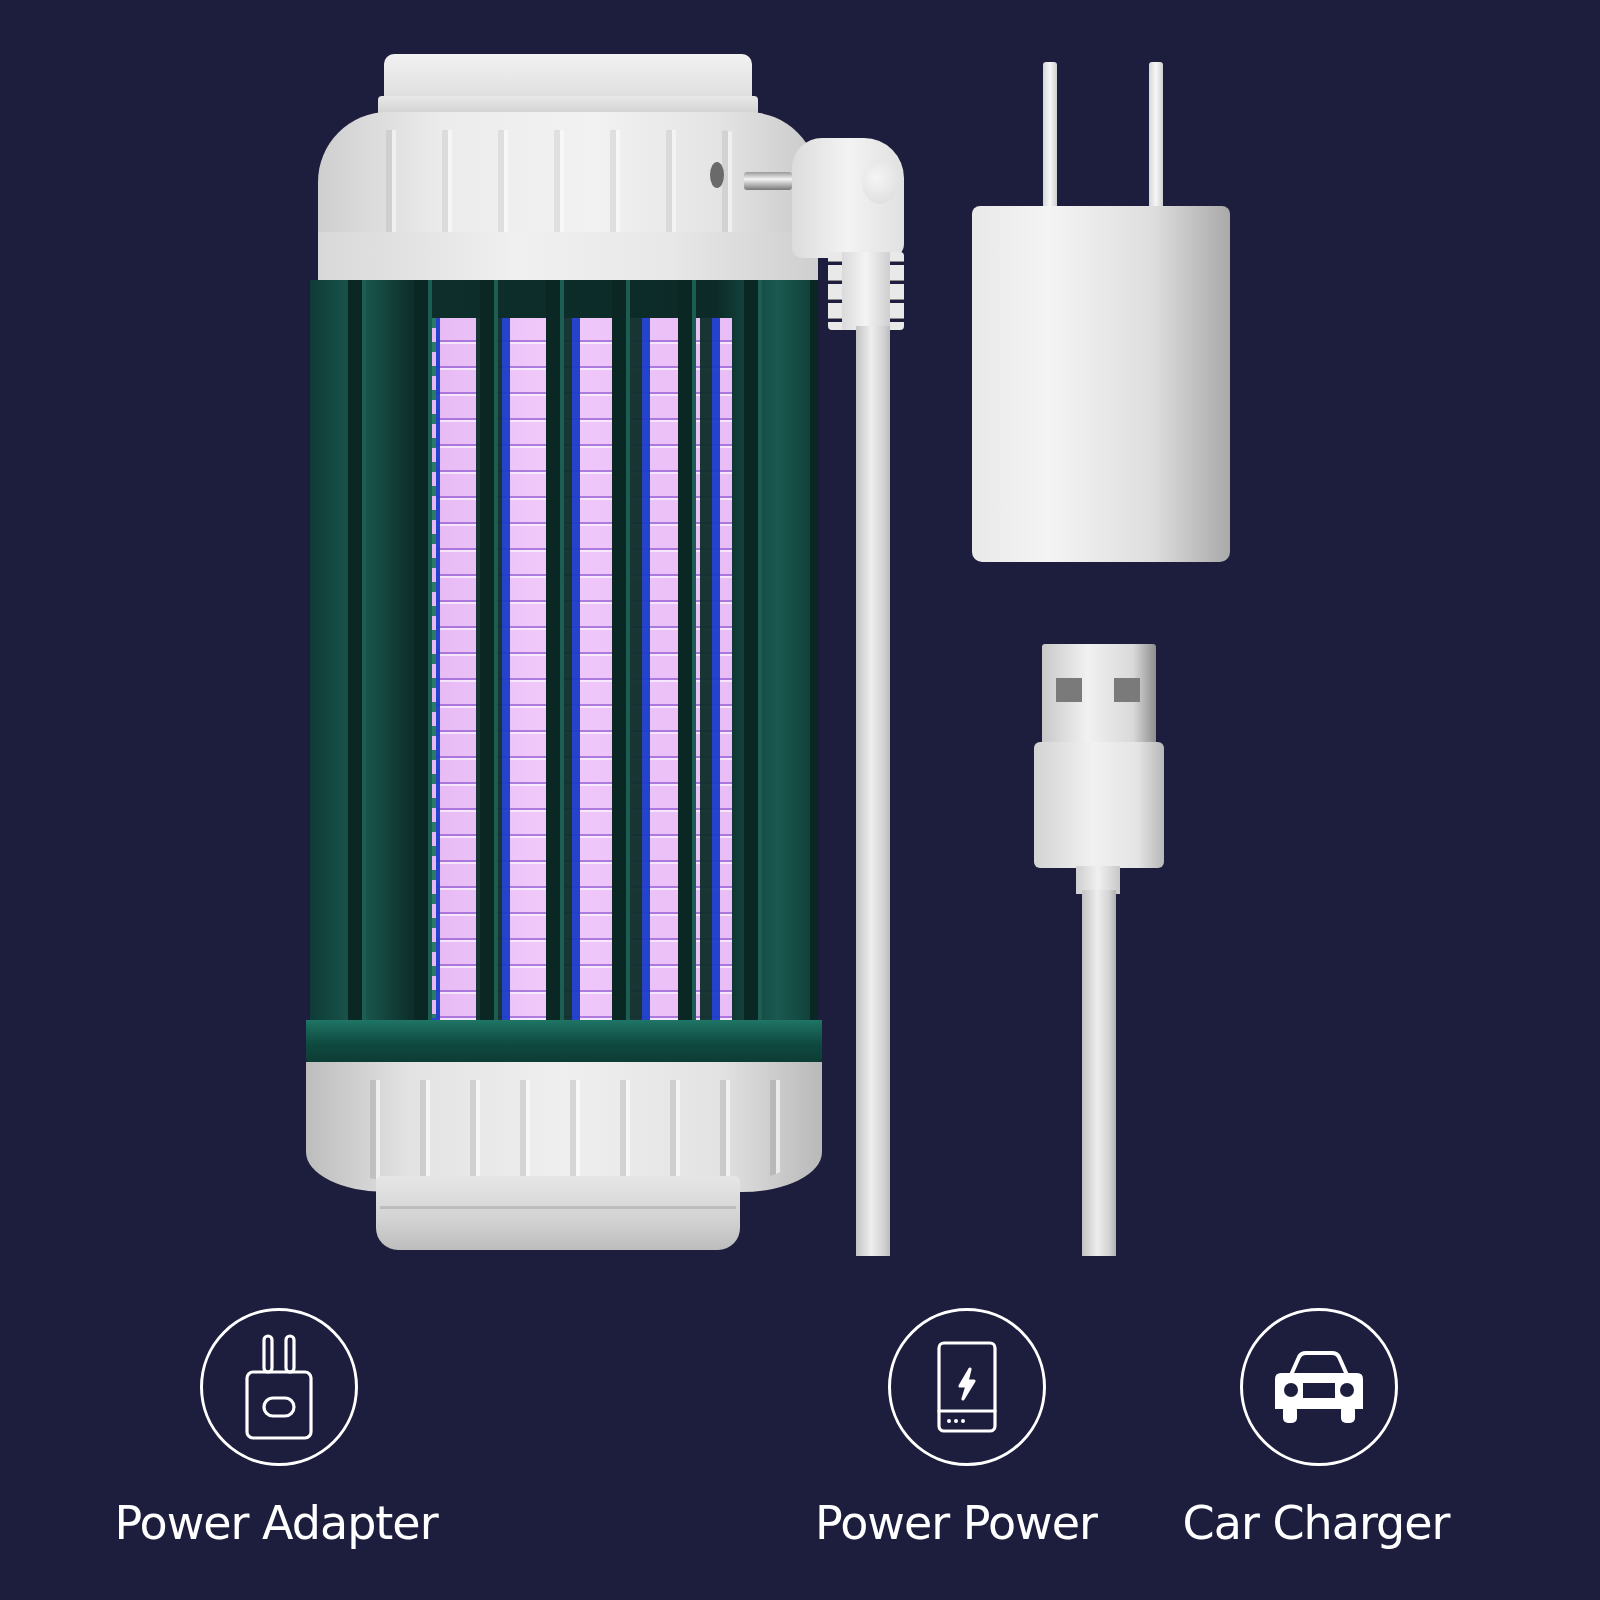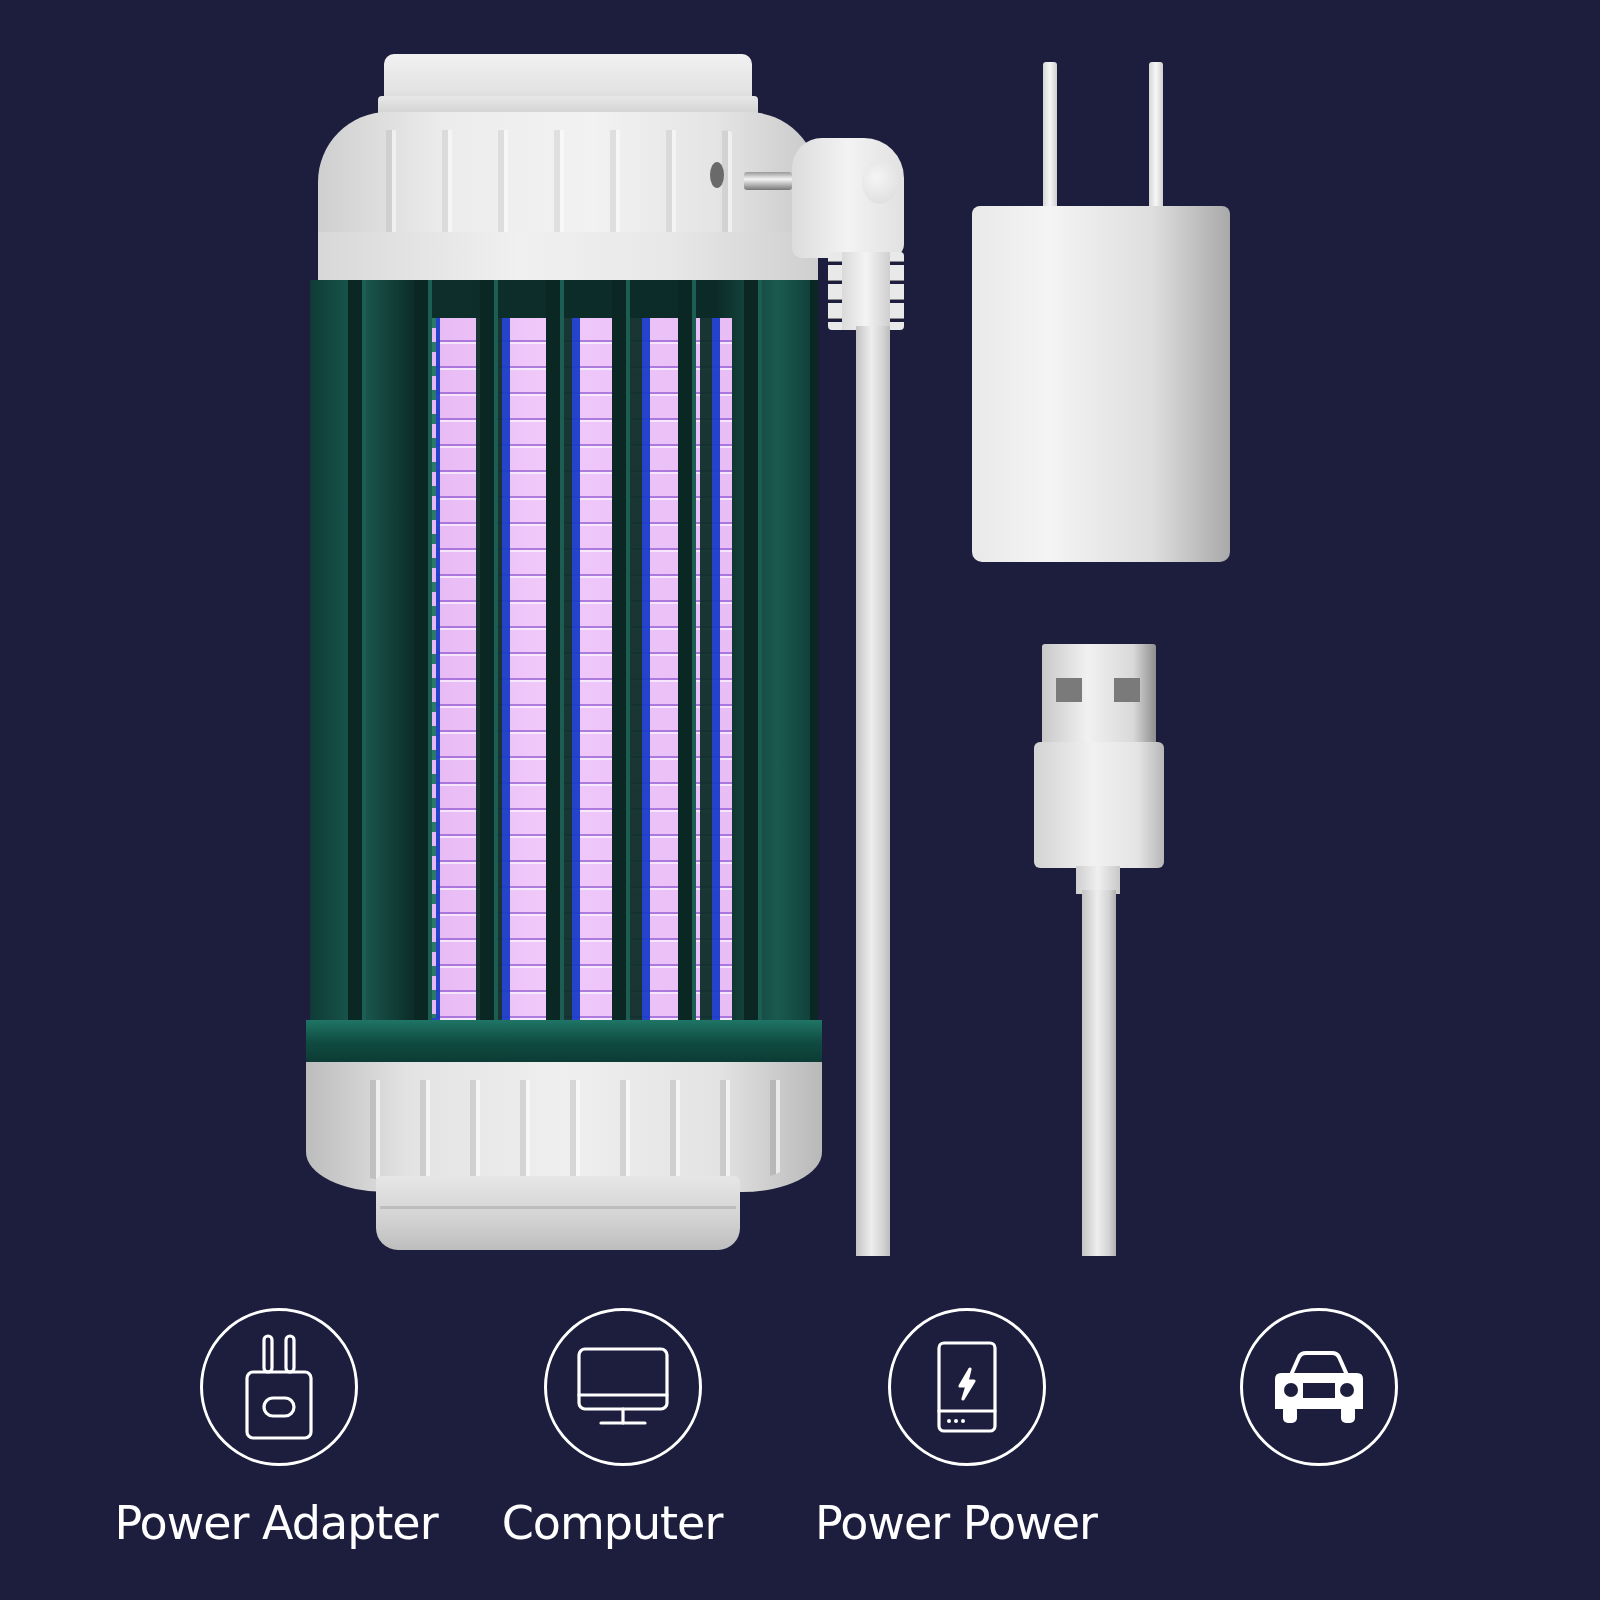--- a/index.html
+++ b/index.html
@@ -241,31 +241,20 @@
       <svg width="80" height="110" viewBox="0 0 80 110" fill="none" stroke="#ffffff" stroke-width="3.2" stroke-linecap="round" stroke-linejoin="round">
         <rect x="25" y="4" width="8" height="36" rx="4"></rect>
         <rect x="47" y="4" width="8" height="36" rx="4"></rect>
         <rect x="8" y="40" width="64" height="66" rx="6"></rect>
         <rect x="25" y="66" width="30" height="18" rx="9"></rect>
       </svg>
     </div>
     <div class="label">Power Adapter</div>
   </div>
 
-  <div class="option opt-2">
-    <div class="ring">
-      <svg width="96" height="84" viewBox="0 0 96 84" fill="none" stroke="#ffffff" stroke-width="3.2" stroke-linecap="round" stroke-linejoin="round">
-        <rect x="4" y="4" width="88" height="60" rx="6"></rect>
-        <line x1="4" y1="50" x2="92" y2="50"></line>
-        <line x1="48" y1="64" x2="48" y2="78"></line>
-        <line x1="26" y1="78" x2="70" y2="78"></line>
-      </svg>
-    </div>
-    <div class="label">Computer</div>
-  </div>
 
   <div class="option opt-3">
     <div class="ring">
       <svg width="64" height="96" viewBox="0 0 64 96" fill="none" stroke="#ffffff" stroke-width="3.2" stroke-linecap="round" stroke-linejoin="round">
         <rect x="4" y="4" width="56" height="88" rx="5"></rect>
         <line x1="4" y1="72" x2="60" y2="72"></line>
         <path d="M35 30 L25 47 L32 47 L28 60 L39 42 L32 42 Z" fill="#ffffff"></path>
         <circle cx="14" cy="82" r="2" fill="#ffffff" stroke="none"></circle>
         <circle cx="21" cy="82" r="2" fill="#ffffff" stroke="none"></circle>
         <circle cx="28" cy="82" r="2" fill="#ffffff" stroke="none"></circle>
@@ -279,15 +268,16 @@
       <svg width="100" height="76" viewBox="0 0 100 76" fill="none">
         <path d="M22 26 L30 8 Q32 4 37 4 L63 4 Q68 4 70 8 L78 26" stroke="#ffffff" stroke-width="4" stroke-linejoin="round"></path>
         <path d="M6 30 Q6 24 12 24 L88 24 Q94 24 94 30 L94 60 L6 60 Z" fill="#ffffff"></path>
         <rect x="14" y="56" width="14" height="18" rx="5" fill="#ffffff"></rect>
         <rect x="72" y="56" width="14" height="18" rx="5" fill="#ffffff"></rect>
         <circle cx="22" cy="41" r="7" fill="#1d1e3d"></circle>
         <circle cx="78" cy="41" r="7" fill="#1d1e3d"></circle>
         <rect x="34" y="34" width="32" height="15" fill="#1d1e3d"></rect>
       </svg>
     </div>
+    <div class="label">Car Charger</div>
   </div>
 
 </div>
 
 </body></html>

